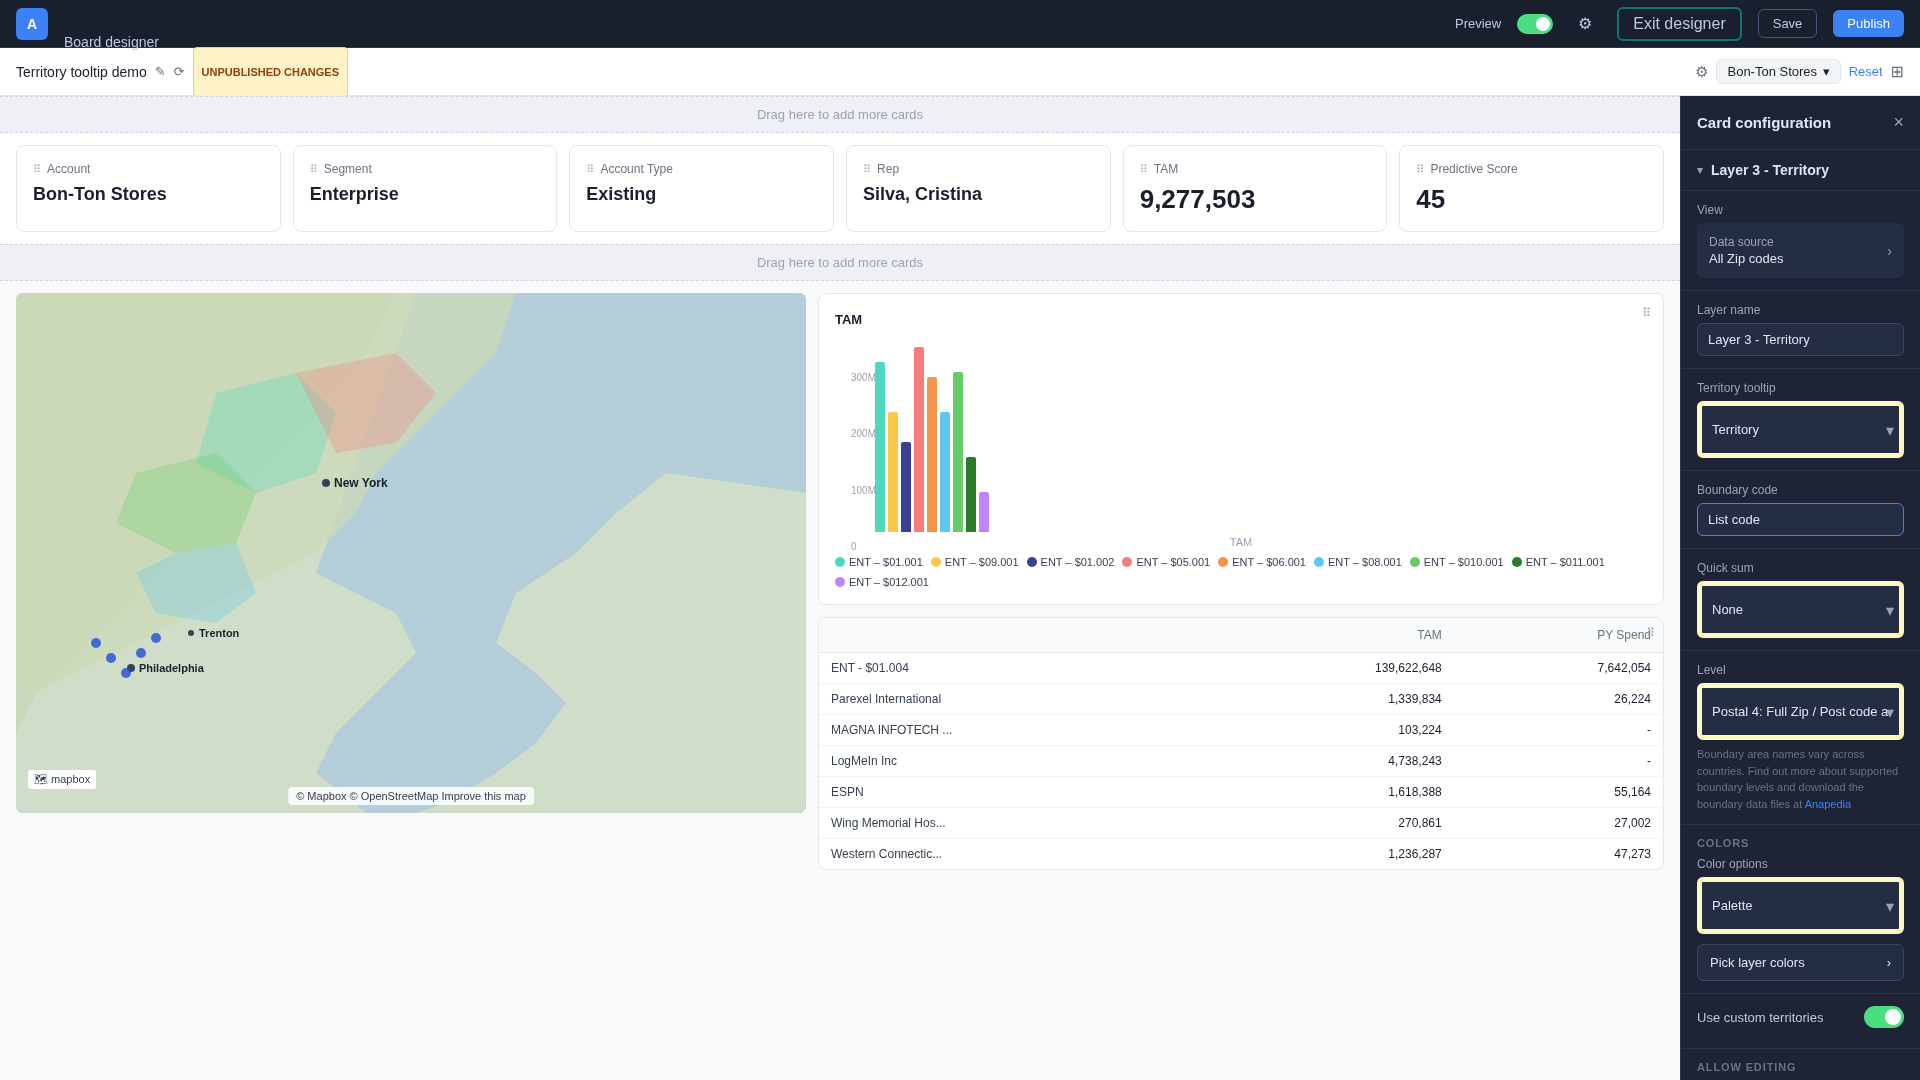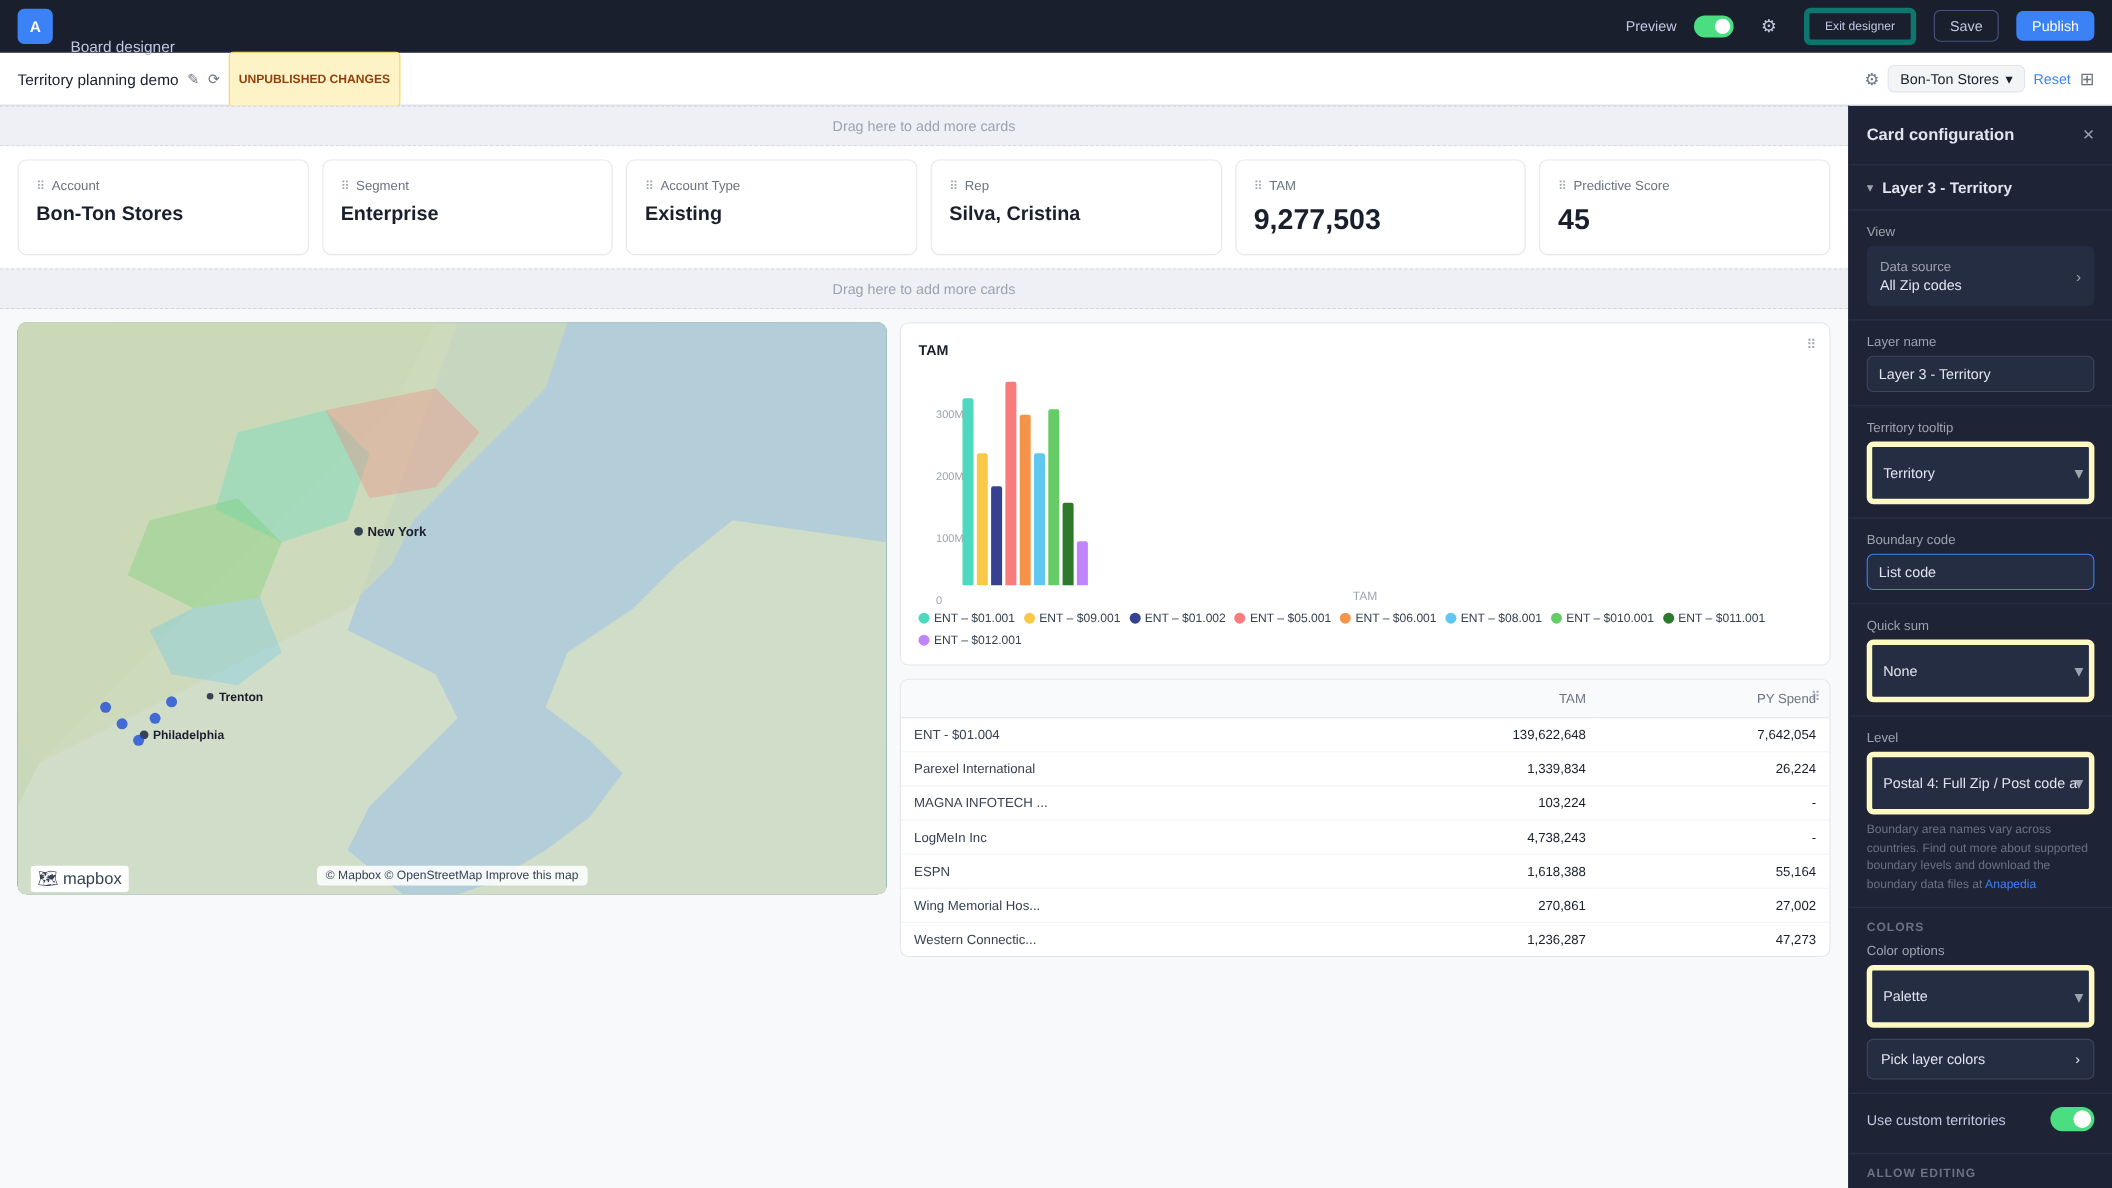--- a/index.html
+++ b/index.html
@@ -27,21 +27,21 @@
     .top-nav .preview-label { color: #c0c8e0; font-size: 13px; }
     .toggle-switch {
       width: 36px; height: 20px; background: #4ade80; border-radius: 10px; position: relative; cursor: pointer;
     }
     .toggle-switch::after {
       content: ''; position: absolute; right: 3px; top: 3px; width: 14px; height: 14px; background: white; border-radius: 50%;
     }
     .gear-btn {
       width: 32px; height: 32px; background: transparent; border: none; color: #c0c8e0; font-size: 16px; cursor: pointer; display: flex; align-items: center; justify-content: center; border-radius: 4px;
     }
-    .btn-exit { background: transparent; border: 5px solid #0f766e; color: #c0c8e0; padding: 6px 14px; border-radius: 6px; font-size: 11px; cursor: pointer; }
+    .btn-exit { background: transparent; border: 2px solid #0f766e; color: #c0c8e0; padding: 6px 14px; border-radius: 6px; font-size: 16px; cursor: pointer; }
     .btn-save { background: transparent; border: 1px solid #4a5280; color: #c0c8e0; padding: 6px 14px; border-radius: 6px; font-size: 13px; cursor: pointer; }
     .btn-publish { background: #3b82f6; border: none; color: white; padding: 6px 14px; border-radius: 6px; font-size: 13px; cursor: pointer; font-weight: 500; }
 
     
     .sub-nav {
       background: #ffffff;
       height: 48px;
       display: flex;
       align-items: center;
       padding: 0 16px;
@@ -106,22 +106,22 @@
     }
     .map-placeholder {
       width: 100%; height: 100%; position: relative;
       background: linear-gradient(135deg, #d4e6c3 0%, #b8cfe8 30%, #a8c4dc 50%, #c8d4e0 70%, #b0c4d8 100%);
     }
     .map-overlay-text {
       position: absolute; bottom: 8px; left: 50%; transform: translateX(-50%);
       background: rgba(255,255,255,0.85); padding: 3px 8px; border-radius: 4px; font-size: 11px; color: #374151;
     }
     .map-logo {
-      position: absolute; bottom: 2px; left: 12px;
-      background: white; padding: 3px 6px; border-radius: 3px; font-size: 15px; color: #374151;
+      position: absolute; bottom: 24px; left: 12px;
+      background: white; padding: 3px 6px; border-radius: 3px; font-size: 11px; color: #374151;
     }
 
     
     .charts-area { flex: 1; display: flex; flex-direction: column; gap: 12px; }
 
     
     .chart-container {
       background: white; border: 1px solid #e5e7eb; border-radius: 8px; padding: 16px; position: relative;
     }
     .chart-title { font-size: 13px; font-weight: 600; color: #1a1f2e; margin-bottom: 12px; }
@@ -230,21 +230,21 @@
   <div class="spacer"></div>
   <span class="preview-label">Preview</span>
   <div class="toggle-switch"></div>
   <button class="gear-btn">⚙</button>
   <button class="btn-exit">Exit designer</button>
   <button class="btn-save">Save</button>
   <button class="btn-publish">Publish</button>
 </div>
 
 <div class="sub-nav">
-  <span class="page-title">Territory planning demo</span>
+  <span class="page-title">Territory tooltip demo</span>
   <span class="edit-icon">✎</span>
   <span class="refresh-icon">⟳</span>
   <span class="unpublished-badge">UNPUBLISHED CHANGES</span>
   <div class="spacer"></div>
   <span style="color:#6b7280;font-size:15px;cursor:pointer;">⚙</span>
   <div class="workspace-selector">
     <span>Bon-Ton Stores</span>
     <span>▾</span>
   </div>
   <button class="btn-reset">Reset</button>

